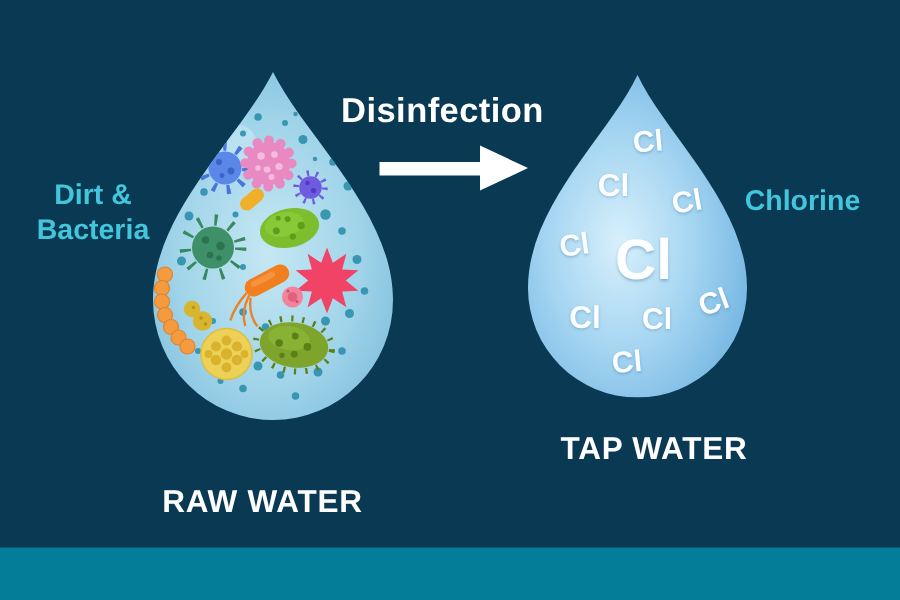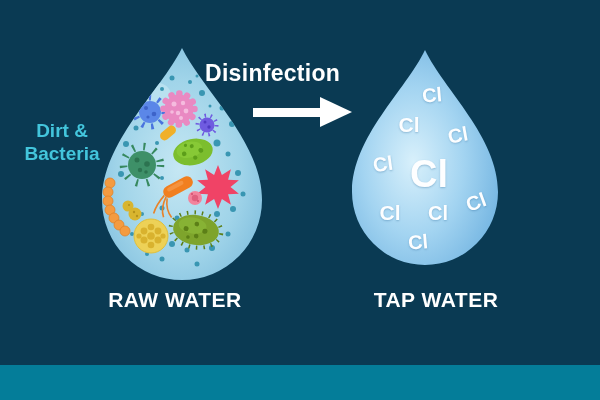--- a/index.html
+++ b/index.html
@@ -7,21 +7,21 @@
     position:relative; width:600px; height:400px; overflow:hidden;
     background:#0A3A53;
     font-family:"Liberation Sans", sans-serif;
   }
   .bottom-band{
     position:absolute; left:0; top:365px; width:600px; height:35px;
     background:#047D99;
   }
   .process-title{
     position:absolute; left:205px; top:60px; width:180px;
-    font-size:23px; font-weight:bold; letter-spacing:.3px;
+    text-align:center; font-size:23px; font-weight:bold; letter-spacing:.3px;
     color:#FFFFFF;
   }
   .arrow-shaft{
     position:absolute; left:253px; top:108px; width:68px; height:9px;
     background:#FFFFFF;
   }
   .arrow-head{
     position:absolute; left:320px; top:97px; width:0; height:0;
     border-top:15px solid transparent; border-bottom:15px solid transparent;
     border-left:32px solid #FFFFFF;
@@ -29,21 +29,21 @@
   .side-label{
     position:absolute; text-align:center; font-weight:bold; font-size:19px;
     line-height:23px; color:#43C5DC; white-space:pre-line;
   }
   .side-label.dirt{ left:2px; top:119px; width:120px; }
   .side-label.chlorine{ left:475px; top:123px; width:120px; }
   .caption{
     position:absolute; top:288px; width:200px; text-align:center;
     font-size:21px; font-weight:bold; letter-spacing:.5px; color:#FFFFFF;
   }
-  .caption.raw{ left:75px; }
+  .caption.raw{ left:75px;margin-top:35px; }
   .caption.tap{ left:336px; }
   .droplet-wrap{ position:absolute; }
   .droplet-wrap.raw{ left:102px; top:48px; width:160px; height:235px; }
   .droplet-wrap.tap{ left:352px; top:50px; width:146px; height:215px; }
   .cl{
     position:absolute; color:#FDFEFF; font-weight:bold;
     text-shadow:0 1px 2px rgba(40,100,150,.35);
     line-height:1;
   }
 </style>
@@ -57,20 +57,21 @@
   <div class="process-title">Disinfection</div>
 
   <div>
     <div class="arrow-shaft"></div>
     <div class="arrow-head"></div>
   </div>
 
   <div class="side-label dirt">Dirt &amp;
 Bacteria</div>
 
+  <div class="side-label chlorine">Chlorine</div>
 
   <div class="droplet-wrap raw">
     <svg viewBox="0 0 160 235" width="160" height="235">
       <defs>
         <radialGradient id="rawGrad" cx="48%" cy="52%" r="70%">
           <stop offset="0%" stop-color="#C5E7F3"></stop>
           <stop offset="55%" stop-color="#A0D4E9"></stop>
           <stop offset="100%" stop-color="#74B6D9"></stop>
         </radialGradient>
         <clipPath id="rawClip">

